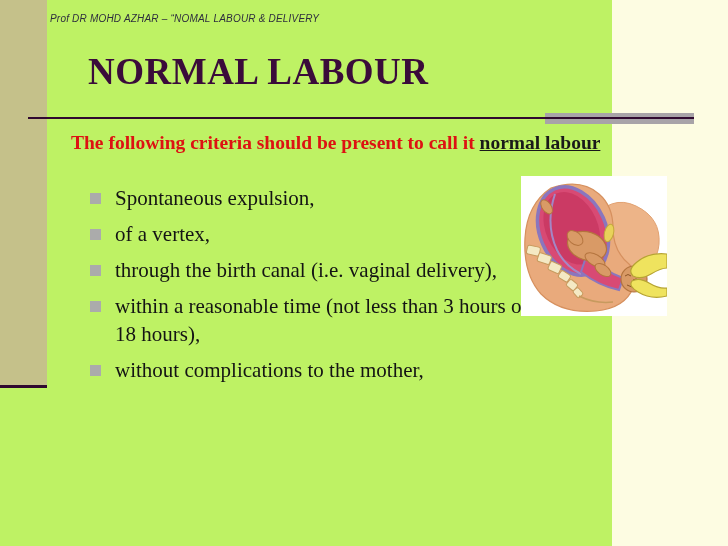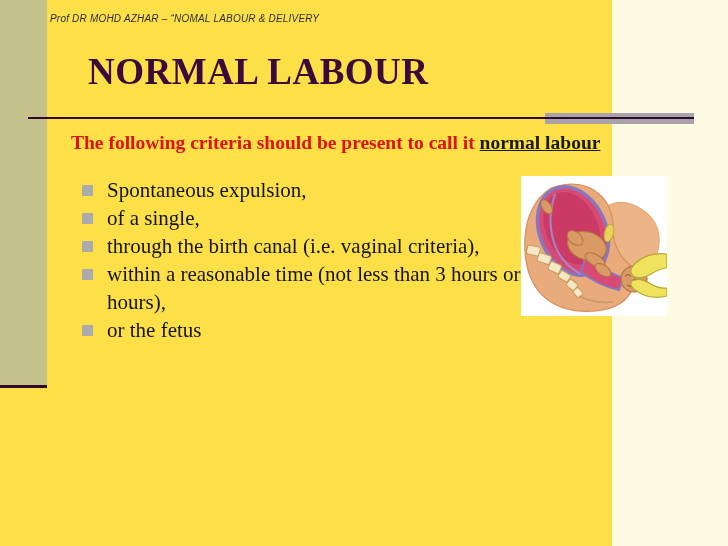--- a/index.html
+++ b/index.html
@@ -4,21 +4,21 @@
 <style>
   html,body{margin:0;padding:0;}
   body{
     width:728px;height:546px;
     font-family:"Liberation Serif", serif;
     background:#fdfce2;
     overflow:hidden;
   }
   .slide{
     position:relative;width:612px;height:546px;
-    background:#fde047;
+    background:#bef264;
   }
   .sidebar{
     position:absolute;left:0;top:0;width:47px;height:385px;
     background:#c5c18a;
   }
   .sidebar-underline{
     position:absolute;left:0;top:385px;width:47px;height:3px;
     background:#30092f;
   }
   .header-note{
@@ -48,21 +48,21 @@
   .subtitle .emph{
     color:#1a1a1a;text-decoration:underline;
   }
   .bullet-list{
     position:absolute;left:82px;top:176px;width:562px;
     list-style:none;margin:0;padding:0;
   }
   .bullet-list li{
     display:flex;align-items:flex-start;
     font-size:21px;line-height:28px;color:#141414;
-    margin:0;padding:0;
+    margin:8px;padding:0;
   }
   .bullet-square{
     flex:0 0 11px;width:11px;height:11px;background:#ababab;
     margin-top:9px;margin-right:14px;
   }
   .li-text{flex:1 1 auto;}
   .figure{
     position:absolute;left:521px;top:176px;width:146px;height:140px;
     background:#ffffff;
   }
@@ -85,33 +85,33 @@
 
   <div class="subtitle"><span>The following criteria should be present to call it </span><span class="emph">normal labour</span></div>
 
   <ul class="bullet-list">
     <li>
         <span class="bullet-square"></span>
         <span class="li-text">Spontaneous expulsion,</span>
       </li>
     <li>
         <span class="bullet-square"></span>
-        <span class="li-text">of a single,</span>
+        <span class="li-text">of a vertex,</span>
       </li>
     <li>
         <span class="bullet-square"></span>
-        <span class="li-text">through the birth canal (i.e. vaginal criteria),</span>
+        <span class="li-text">through the birth canal (i.e. vaginal delivery),</span>
       </li>
     <li>
         <span class="bullet-square"></span>
         <span class="li-text">within a reasonable time (not less than 3 hours or more than 18 hours),</span>
       </li>
     <li>
         <span class="bullet-square"></span>
-        <span class="li-text">or the fetus</span>
+        <span class="li-text">without complications to the mother,</span>
       </li>
   </ul>
 
   <div class="figure">
     <svg width="146" height="140" viewBox="0 0 146 140" xmlns="http://www.w3.org/2000/svg">
 
       <rect x="0" y="0" width="146" height="140" fill="#ffffff"></rect>
 
       <path d="M70,45 Q90,18 115,30 Q140,42 138,68 Q136,92 112,96 Q88,98 78,78 Q68,60 70,45 Z" fill="#edb488" stroke="#e2a272" stroke-width="1"></path>
 

